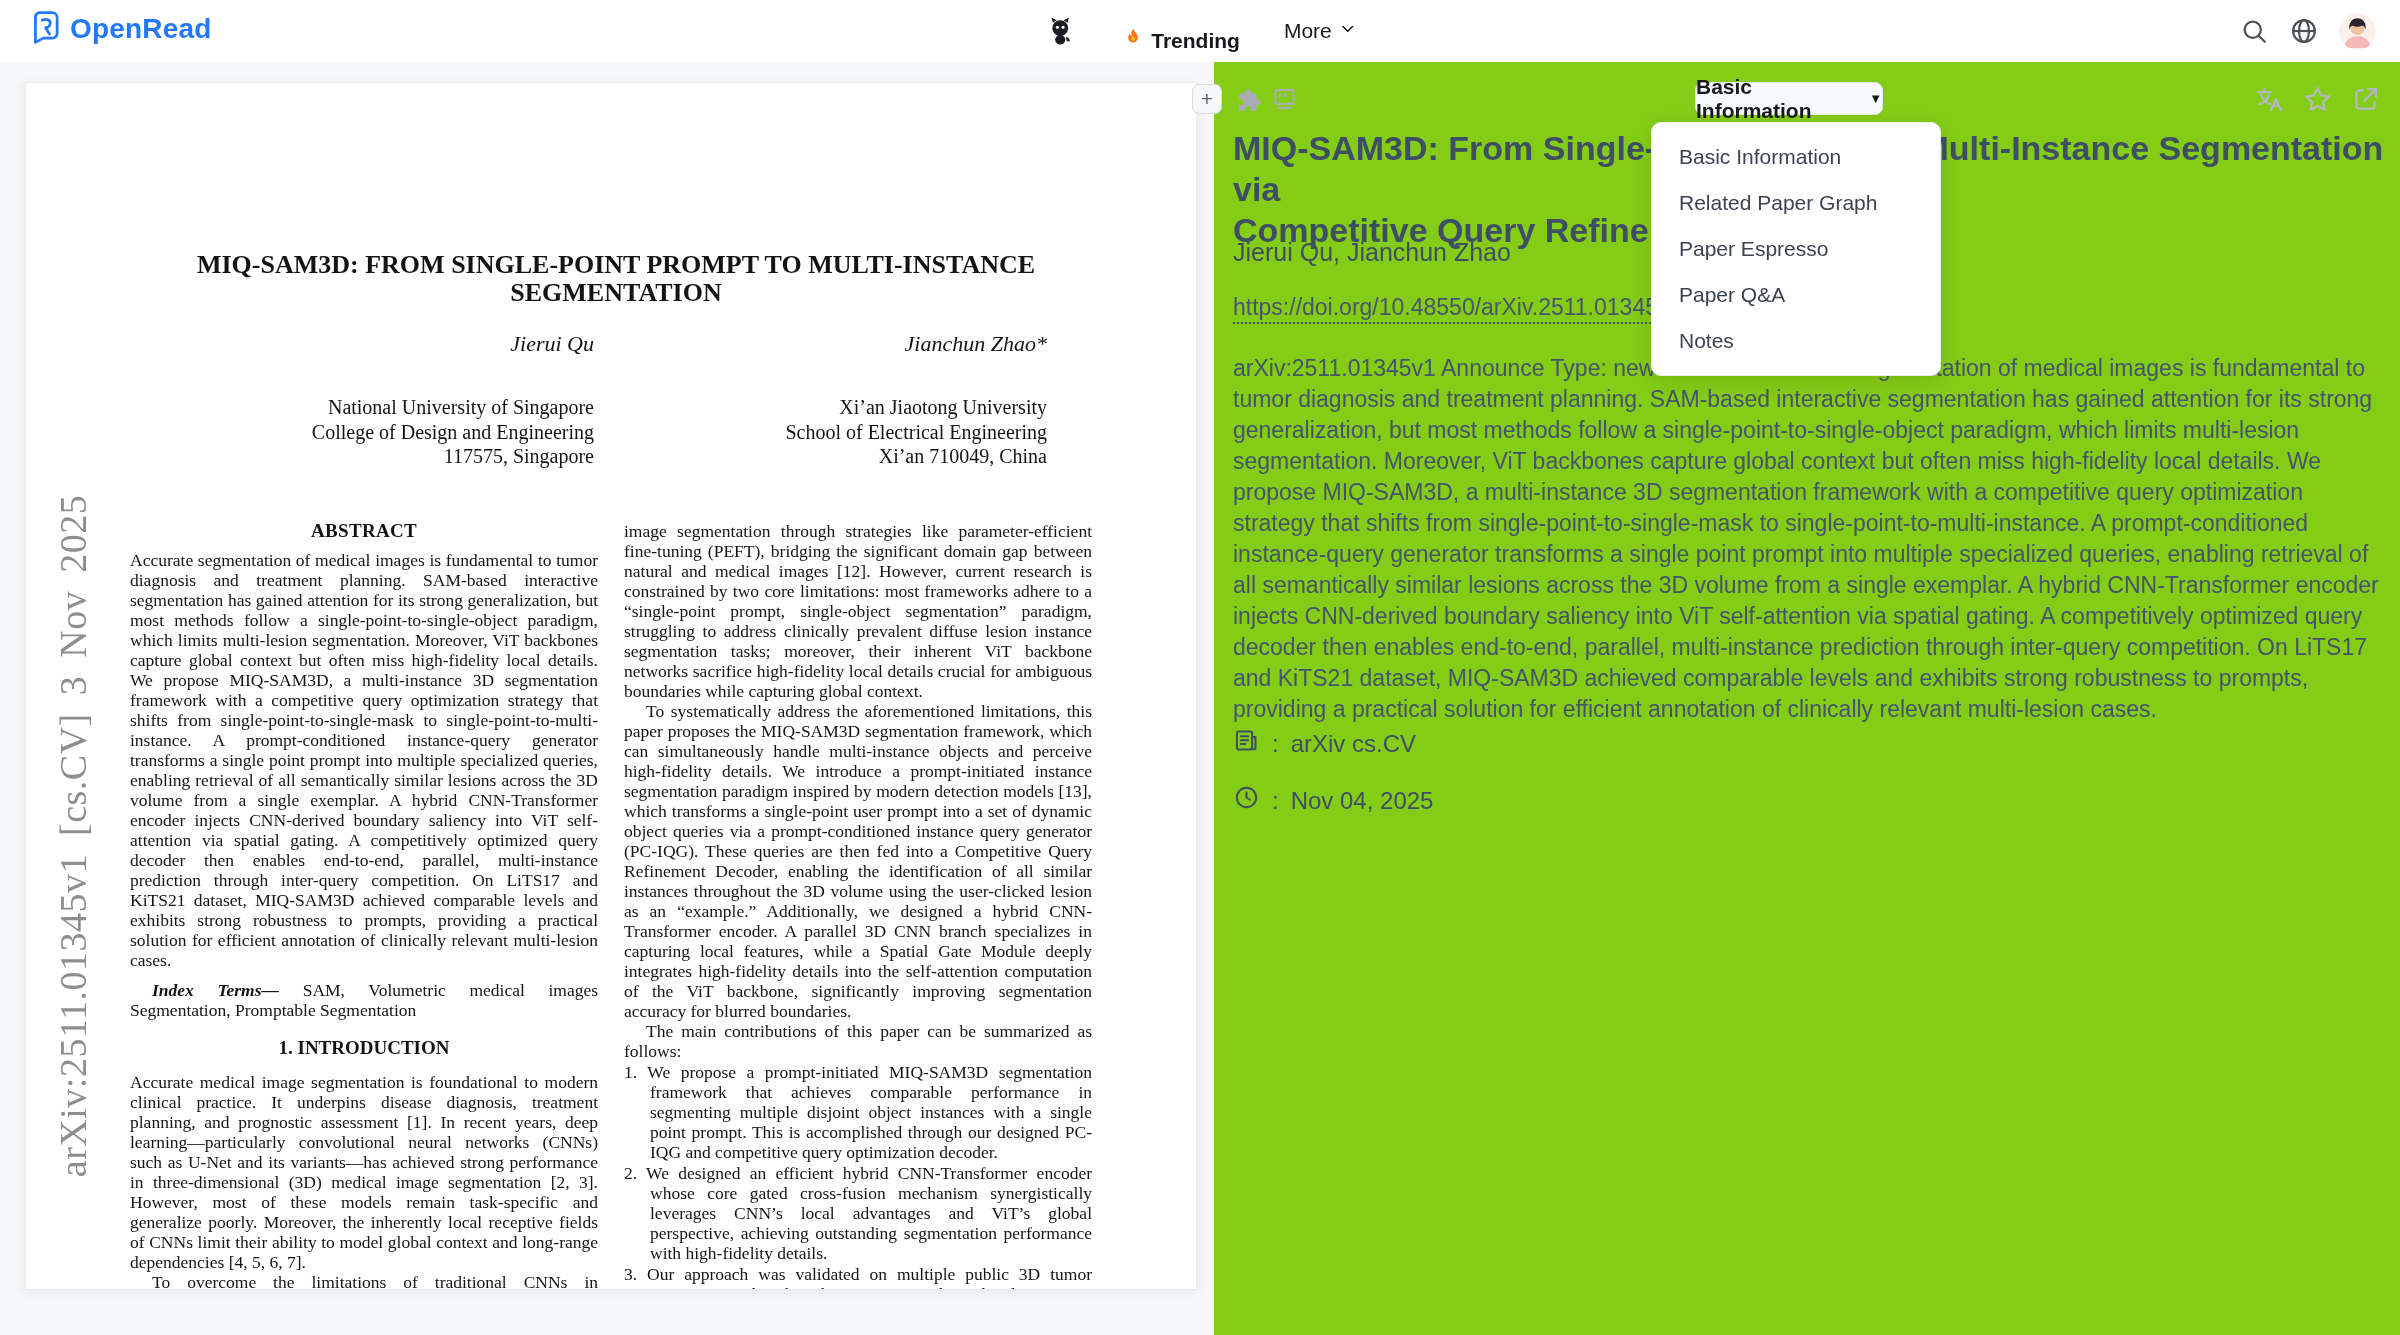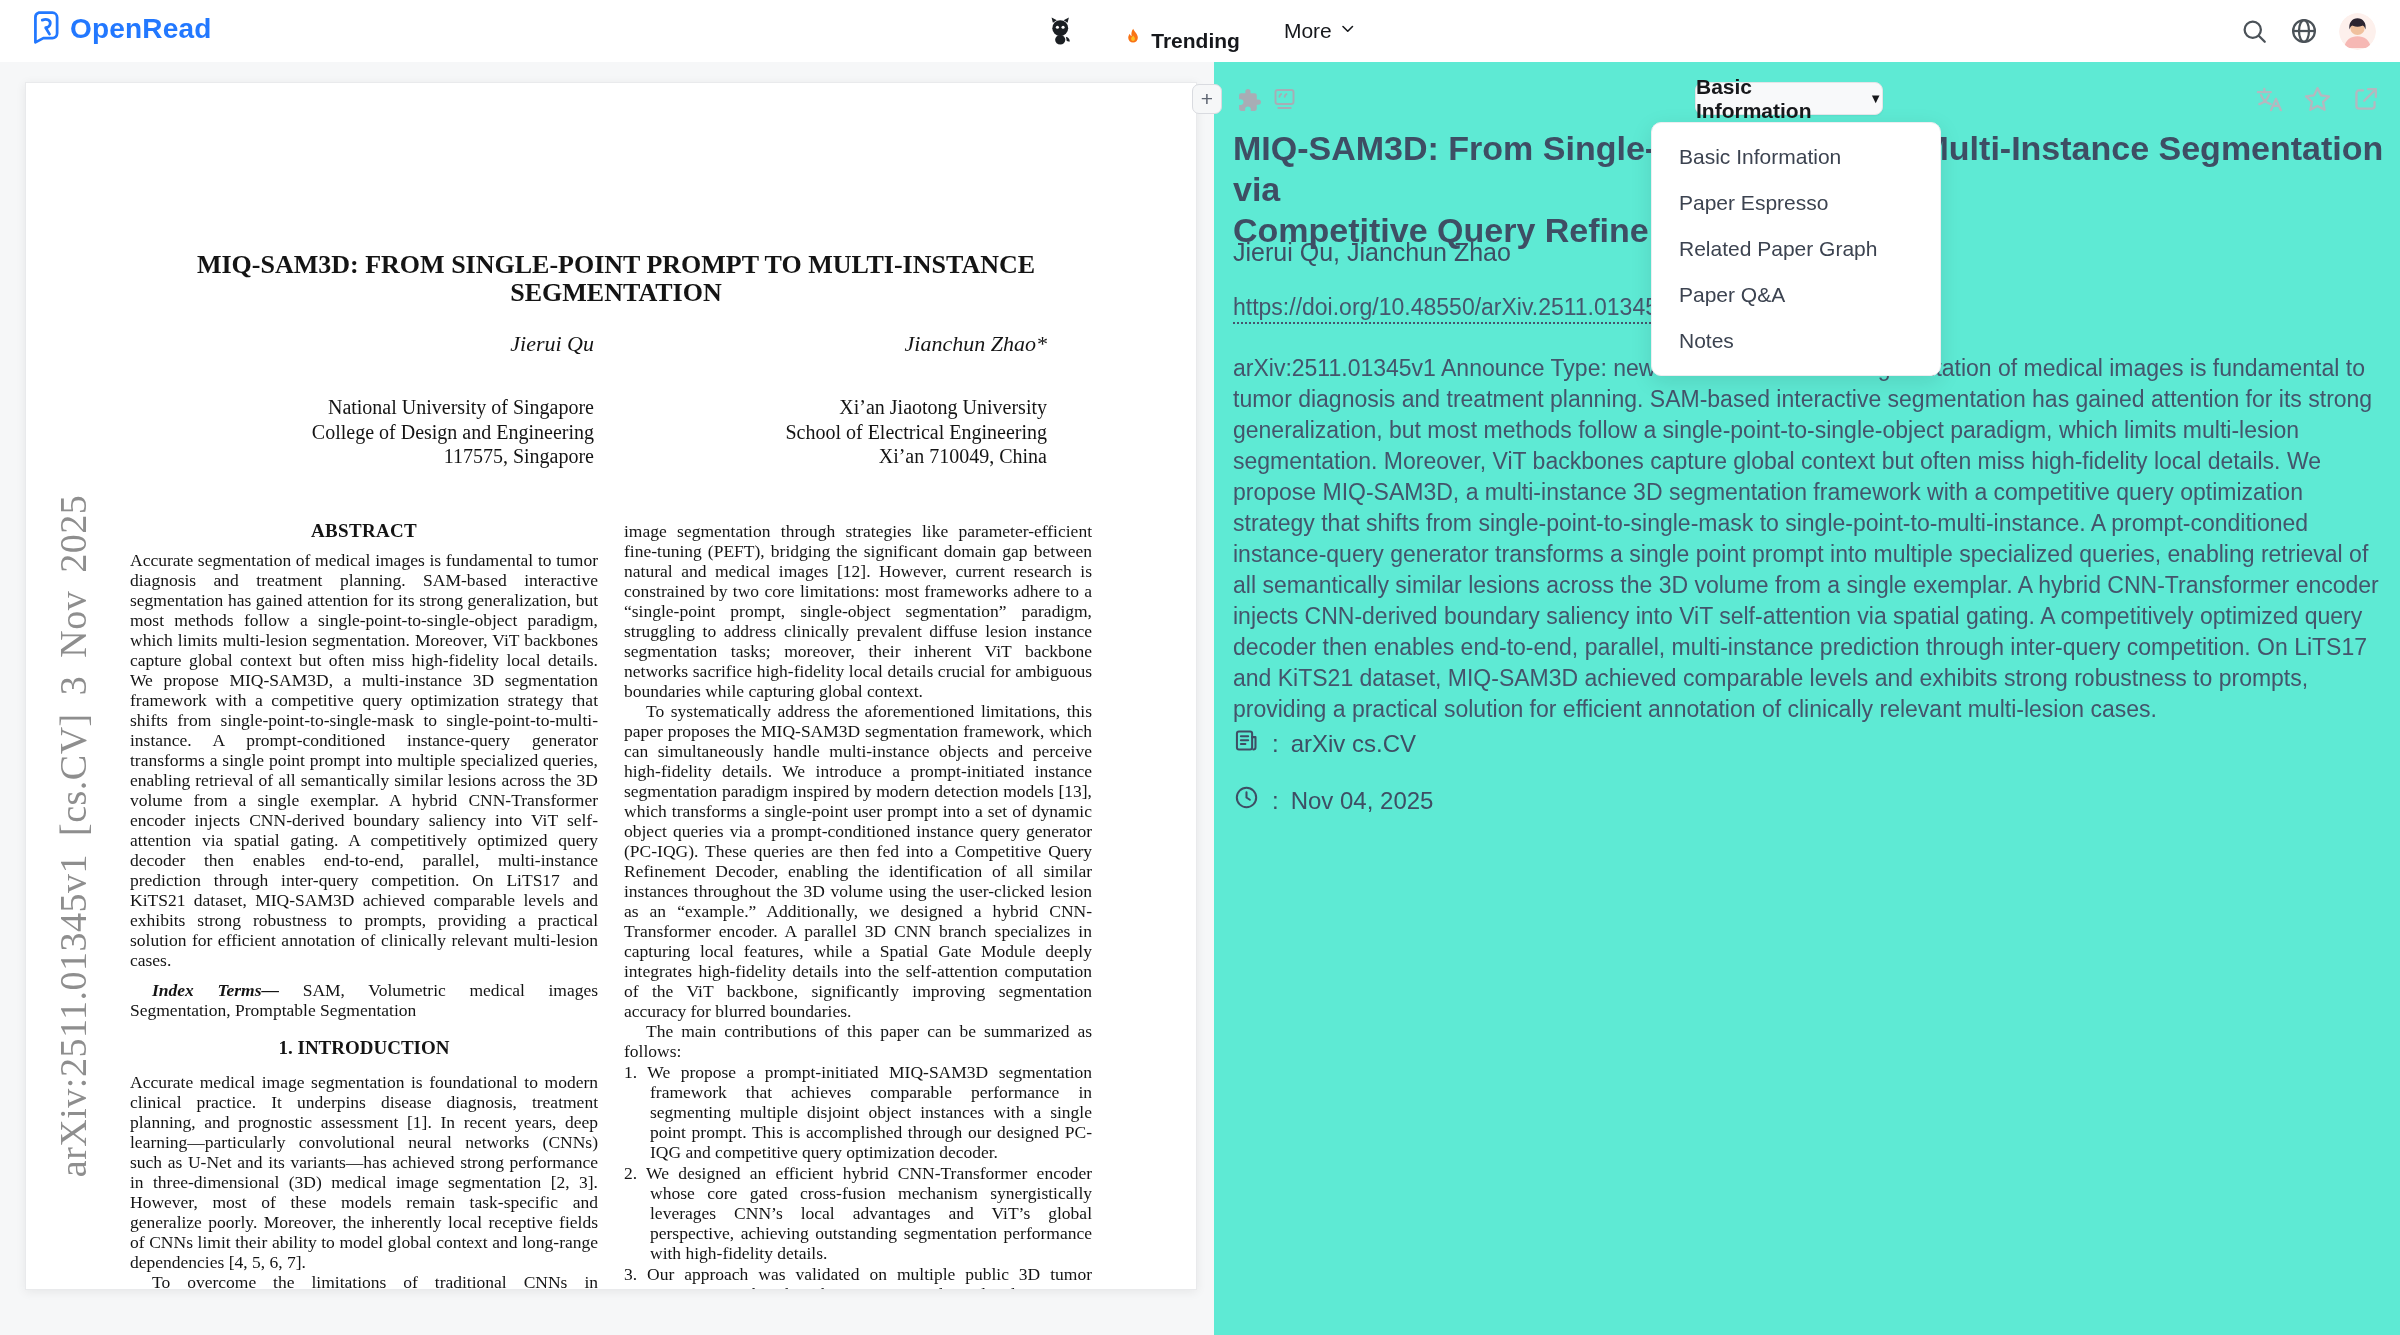--- a/index.html
+++ b/index.html
@@ -1,19 +1,19 @@
 <!DOCTYPE html>
 <html><head>
 <meta charset="utf-8">
 <style>
   * { margin:0; padding:0; box-sizing:border-box; }
   html,body { background:#fff; }
   #app {
     position:relative; width:2400px; height:1335px; overflow:hidden;
-    font-family:"Liberation Sans", sans-serif; background:#5eead4;
+    font-family:"Liberation Sans", sans-serif; background:#84cc16;
   }
 
   
   .nav { position:absolute; left:0; top:0; width:2400px; height:62px; background:#fff; z-index:30; }
   .brand { position:absolute; left:28px; top:9px; display:flex; align-items:center; gap:6px; cursor:pointer; }
   .brand-text { color:#2278ff; font-size:28px; font-weight:600; letter-spacing:.2px; }
   .nav-center { position:absolute; left:50%; top:0; transform:translateX(-50%); height:62px; display:flex; align-items:center; gap:44px; }
   .nav-item { display:flex; align-items:center; gap:6px; font-size:21px; color:#16181c; cursor:pointer; }
   .nav-item.bold { font-weight:700;margin-top:20px; }
   .nav-right { position:absolute; right:24px; top:0; height:62px; display:flex; align-items:center; gap:20px; }
@@ -289,19 +289,19 @@
     </span>
   </div>
 
   <div class="dd-btn">
     <span class="dd-label">Basic Information</span>
     <span class="dd-caret">▼</span>
   </div>
 
   <div class="dd-menu">
     <div class="dd-item">Basic Information</div>
+    <div class="dd-item">Related Paper Graph</div>
     <div class="dd-item">Paper Espresso</div>
-    <div class="dd-item">Related Paper Graph</div>
     <div class="dd-item">Paper Q&amp;A</div>
     <div class="dd-item">Notes</div>
   </div>
 
 </div>
 
 </body></html>

